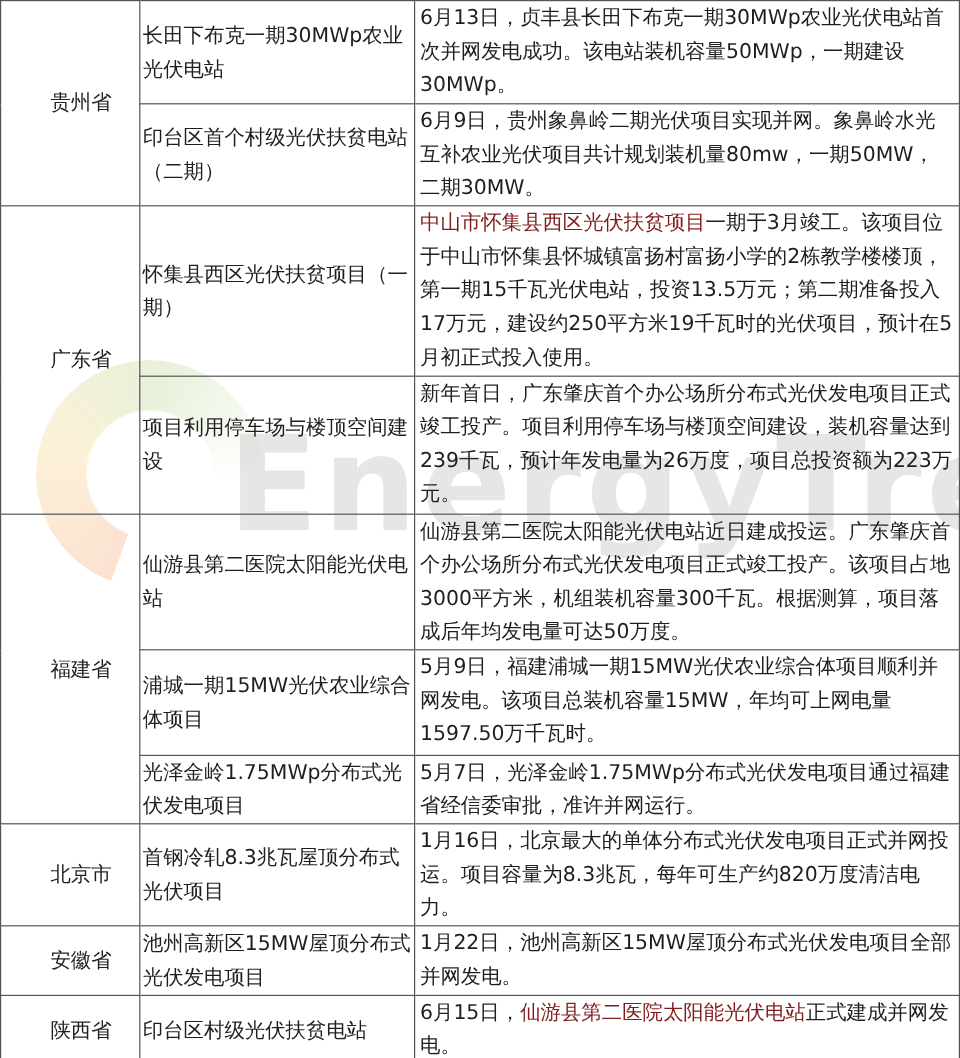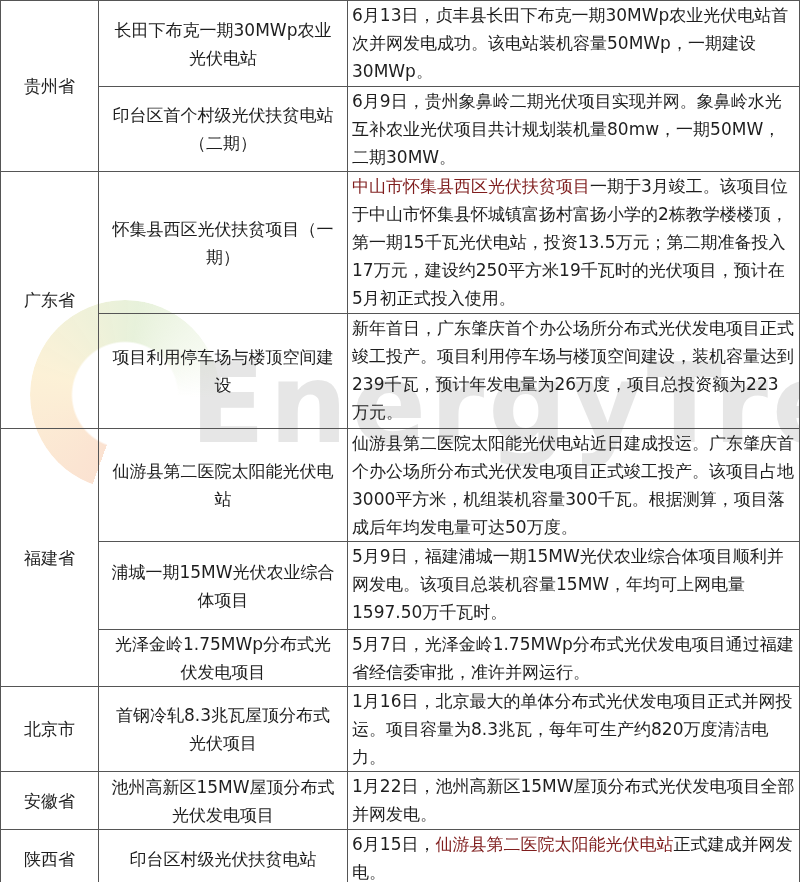--- a/index.html
+++ b/index.html
@@ -9,22 +9,22 @@
                pointer-events: none; z-index: 0; }
   .wm-logo { position: absolute; left: 0; top: 0; width: 190px; height: 190px; border-radius: 50%;
              background: conic-gradient(from 200deg, rgba(240,150,90,0.28), rgba(245,205,110,0.28), rgba(160,200,110,0.25), rgba(240,150,90,0.0) 70%);
              -webkit-mask: radial-gradient(circle, transparent 52px, #000 54px);
              mask: radial-gradient(circle, transparent 52px, #000 54px); }
   .wm-text { position: absolute; left: 160px; top: 40px; font-size: 110px; font-weight: bold;
              color: rgba(140,140,140,0.22); letter-spacing: 4px; font-family: "DejaVu Sans", sans-serif; }
   table { position: absolute; left: 0; top: 0; border-collapse: collapse; width: 800px; z-index: 1;
           table-layout: fixed; }
   td { border: 1.5px solid #555; vertical-align: middle; font-size: 17px; line-height: 28px; padding: 0; }
-  td.prov { width: 97px; text-align: center; }
-  td.proj { width: 224px; text-align: center; padding: 0 12px; }
+  td.prov { width: 97px; text-align: center; padding-left: 18px; }
+  td.proj { width: 224px; text-align: left; padding: 0 2px; }
   td.desc { text-align: left; padding: 0 4px; vertical-align: top; }
   .red { color: #7f1d1d; }
 </style>
 </head>
 <body>
 
 <div class="watermark">
   <div class="wm-logo"></div>
   <div class="wm-text">EnergyTrend</div>
 </div>

